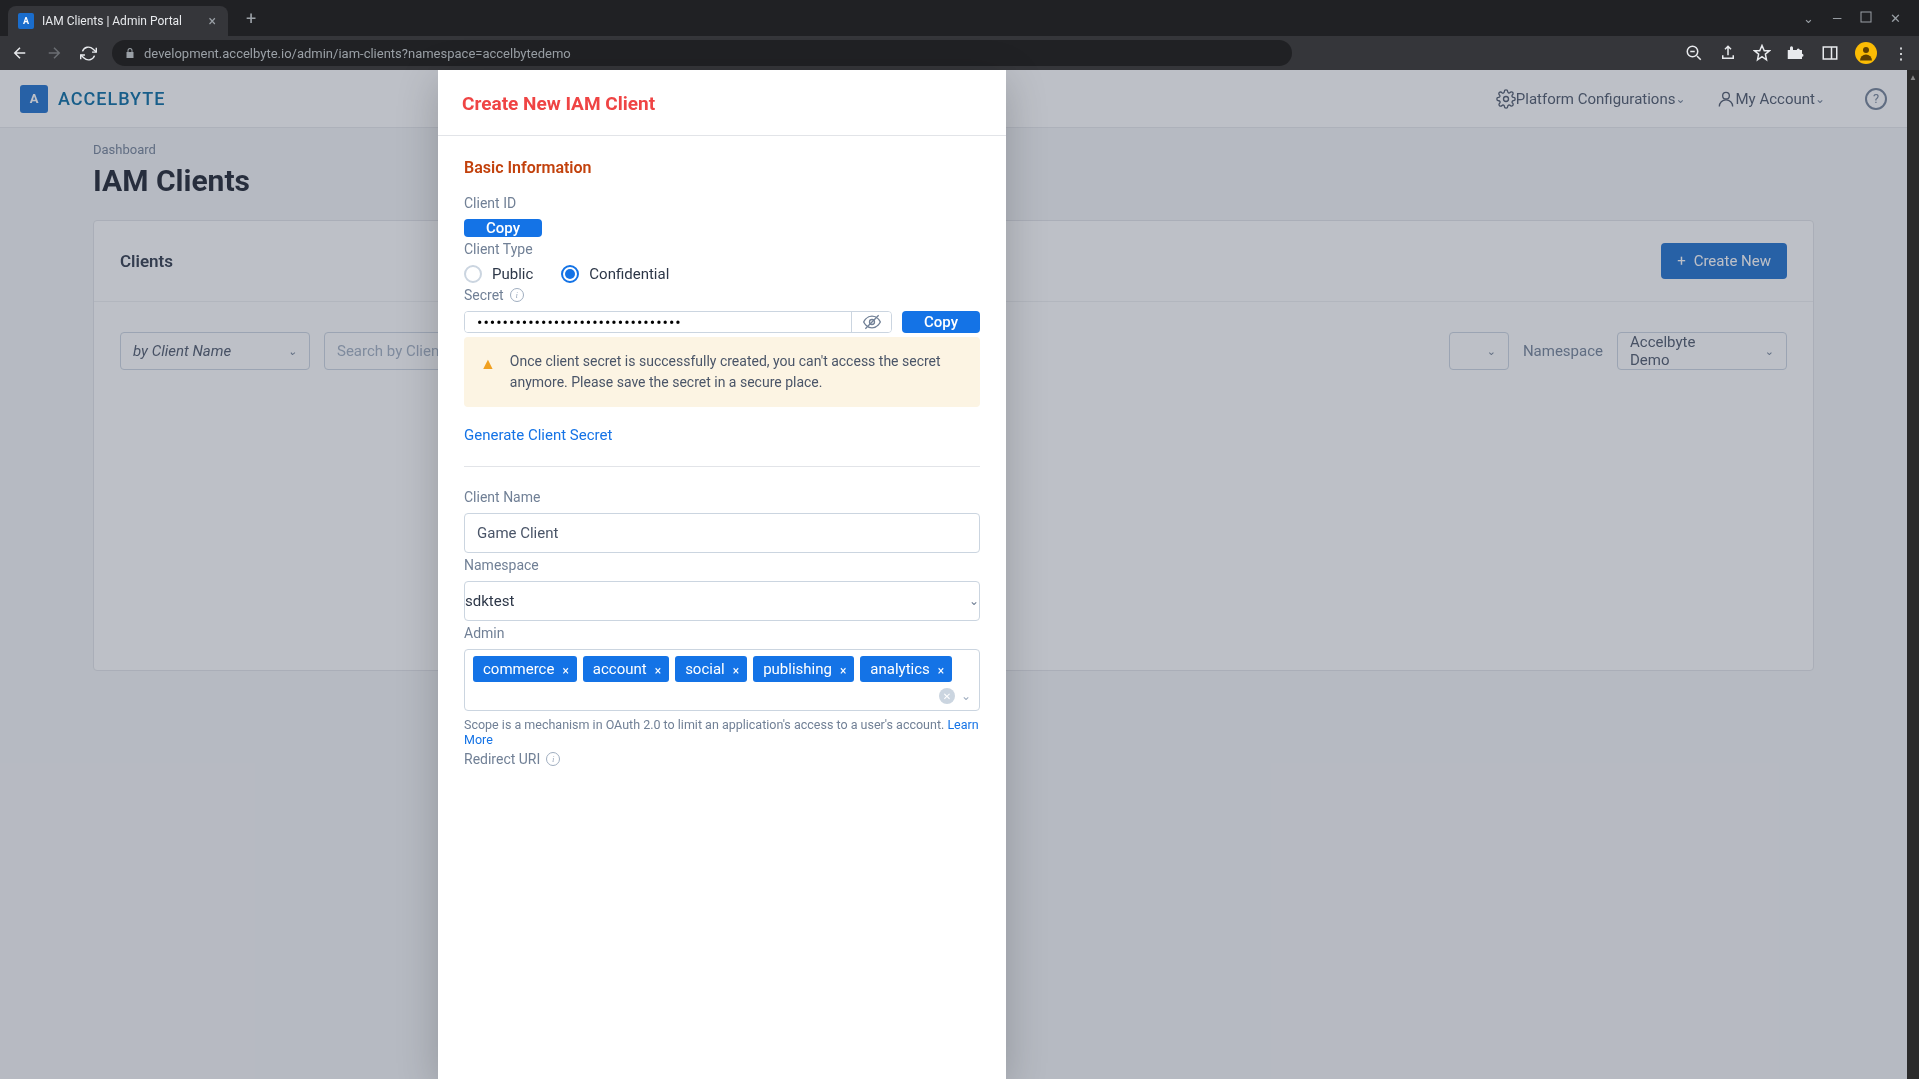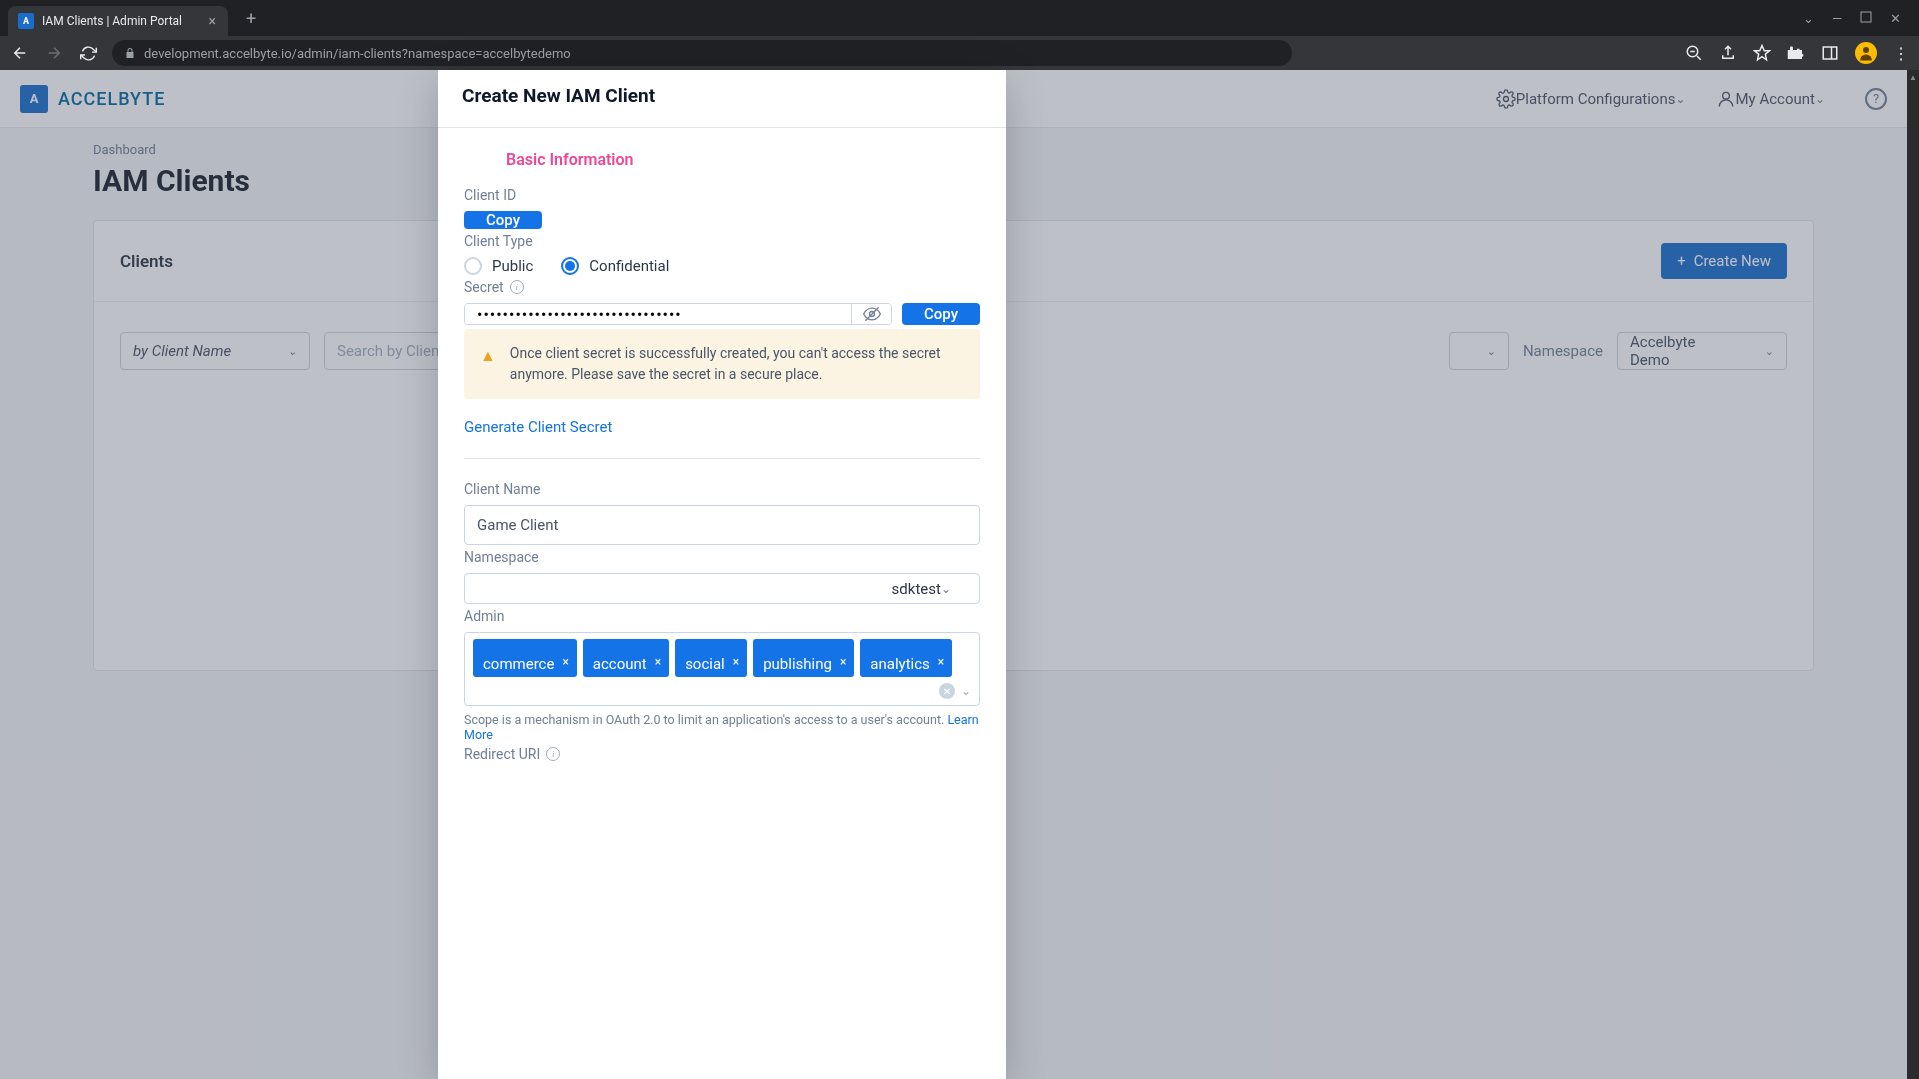--- a/index.html
+++ b/index.html
@@ -47,44 +47,44 @@
 .select, .search-input { height:38px; border:1px solid #cbd5e0; border-radius:4px; padding:0 12px; font-size:15px; color:#4a5568; background:#fff; display:flex; align-items:center; }
 .select { justify-content:space-between; }
 .select .chev2 { font-size:11px; color:#718096; margin-left:10px; }
 .search-input { width:240px; color:#a0aec0; }
 .filters .spacer { flex:1; }
 .ns-label { font-size:15px; color:#718096; }
 
 
 .backdrop { position:absolute; inset:0; background:rgba(66,75,95,0.35); }
 .modal { position:absolute; left:438px; top:0; width:568px; background:#fff; bottom:0; overflow:hidden; box-shadow:0 10px 40px rgba(0,0,0,0.2); }
-.modal-header { padding:14px 24px 20px; border-bottom:1px solid #e2e4e8; font-size:19px; font-weight:700; color:#0f172a; }
+.modal-header { padding:22px 24px 20px; border-bottom:1px solid #e2e4e8; font-size:19px; font-weight:700; color:#ef4444; }
 .modal-body { padding:22px 26px 0; overflow:auto; height:calc(100% - 64px); }
-.section-title { font-size:16px; font-weight:600; color:#ec4899; margin-bottom:18px;margin-left:42px; }
+.section-title { font-size:16px; font-weight:600; color:#c2410c; margin-bottom:18px; }
 .form-label { font-size:14px; color:#718096; margin-bottom:8px; display:flex; align-items:center; gap:6px; }
 .form-row { margin-bottom:4px; }
 .input-group { display:flex; gap:10px; align-items:stretch; }
 .text-input { flex:1; height:40px; border:1px solid #cbd5e0; border-radius:4px; padding:0 12px; font-size:15px; color:#4a5568; background:#fff; }
 .text-input.readonly { background:#f1f3f5; color:#718096; }
 .copy-btn { background:#1473e6; color:#fff; border:none; border-radius:4px; padding:0 22px; font-size:15px; font-weight:500; }
 .radio-row { display:flex; gap:28px; align-items:center; margin-top:4px; }
 .radio { display:flex; align-items:center; gap:10px; font-size:15px; color:#2d3748; }
 .radio-dot { width:18px; height:18px; border:2px solid #cbd5e0; border-radius:50%; display:flex; align-items:center; justify-content:center; }
 .radio-dot.checked { border-color:#1473e6; }
 .radio-dot.checked::after { content:""; width:10px; height:10px; background:#1473e6; border-radius:50%; }
 .secret-wrap { display:flex; flex:1; border:1px solid #cbd5e0; border-radius:4px; overflow:hidden; }
 .secret-wrap input { border:none; flex:1; padding:0 12px; font-size:16px; letter-spacing:1px; outline:none; }
 .eye-btn { width:40px; border-left:1px solid #cbd5e0; background:#fff; display:flex; align-items:center; justify-content:center; color:#718096; }
 .alert { background:#fcf4e3; border-radius:4px; padding:14px 16px; display:flex; gap:14px; font-size:14px; color:#4a5568; line-height:1.5; margin-bottom:18px; margin-top:4px;}
 .alert-icon { color:#f0a020; font-size:16px; flex-shrink:0; margin-top:1px;}
 .link { color:#1473e6; font-size:15px; cursor:pointer; }
 .divider { border:none; border-top:1px solid #e2e4e8; margin:22px 0; }
-.select-full { width:100%; height:31px; border:1px solid #cbd5e0; border-radius:4px; padding:0 28px; font-size:15px; color:#2d3748; display:flex; align-items:center; justify-content:flex-end; }
+.select-full { width:100%; height:40px; border:1px solid #cbd5e0; border-radius:4px; padding:0 0; font-size:15px; color:#2d3748; display:flex; align-items:center; justify-content:space-between; }
 .tags-box { border:1px solid #cbd5e0; border-radius:4px; padding:6px 8px; display:flex; flex-wrap:wrap; gap:6px; align-items:center; }
-.tag { background:#1473e6; color:#fff; border-radius:3px; padding:16px 8px 4px 10px; font-size:15px; display:flex; align-items:flex-start; gap:8px; }
+.tag { background:#1473e6; color:#fff; border-radius:3px; padding:4px 8px 4px 10px; font-size:15px; display:flex; align-items:flex-end; gap:8px; }
 .tag-x { font-size:12px; }
 .tags-controls { margin-left:auto; display:flex; align-items:center; gap:6px; color:#a0aec0; }
 .clear-all { width:16px; height:16px; border-radius:50%; background:#cbd5e0; color:#fff; font-size:10px; display:flex; align-items:center; justify-content:center; }
 .helper { font-size:12.5px; color:#718096; margin-top:6px; }
 .helper a { color:#1473e6; text-decoration:none; }
 .info-dot { width:14px; height:14px; border:1.5px solid #a0aec0; border-radius:50%; display:inline-flex; align-items:center; justify-content:center; font-size:9px; color:#a0aec0; font-style:italic; font-family:serif;}
 svg { display:block; }
 </style>
 </head>
 <body>

